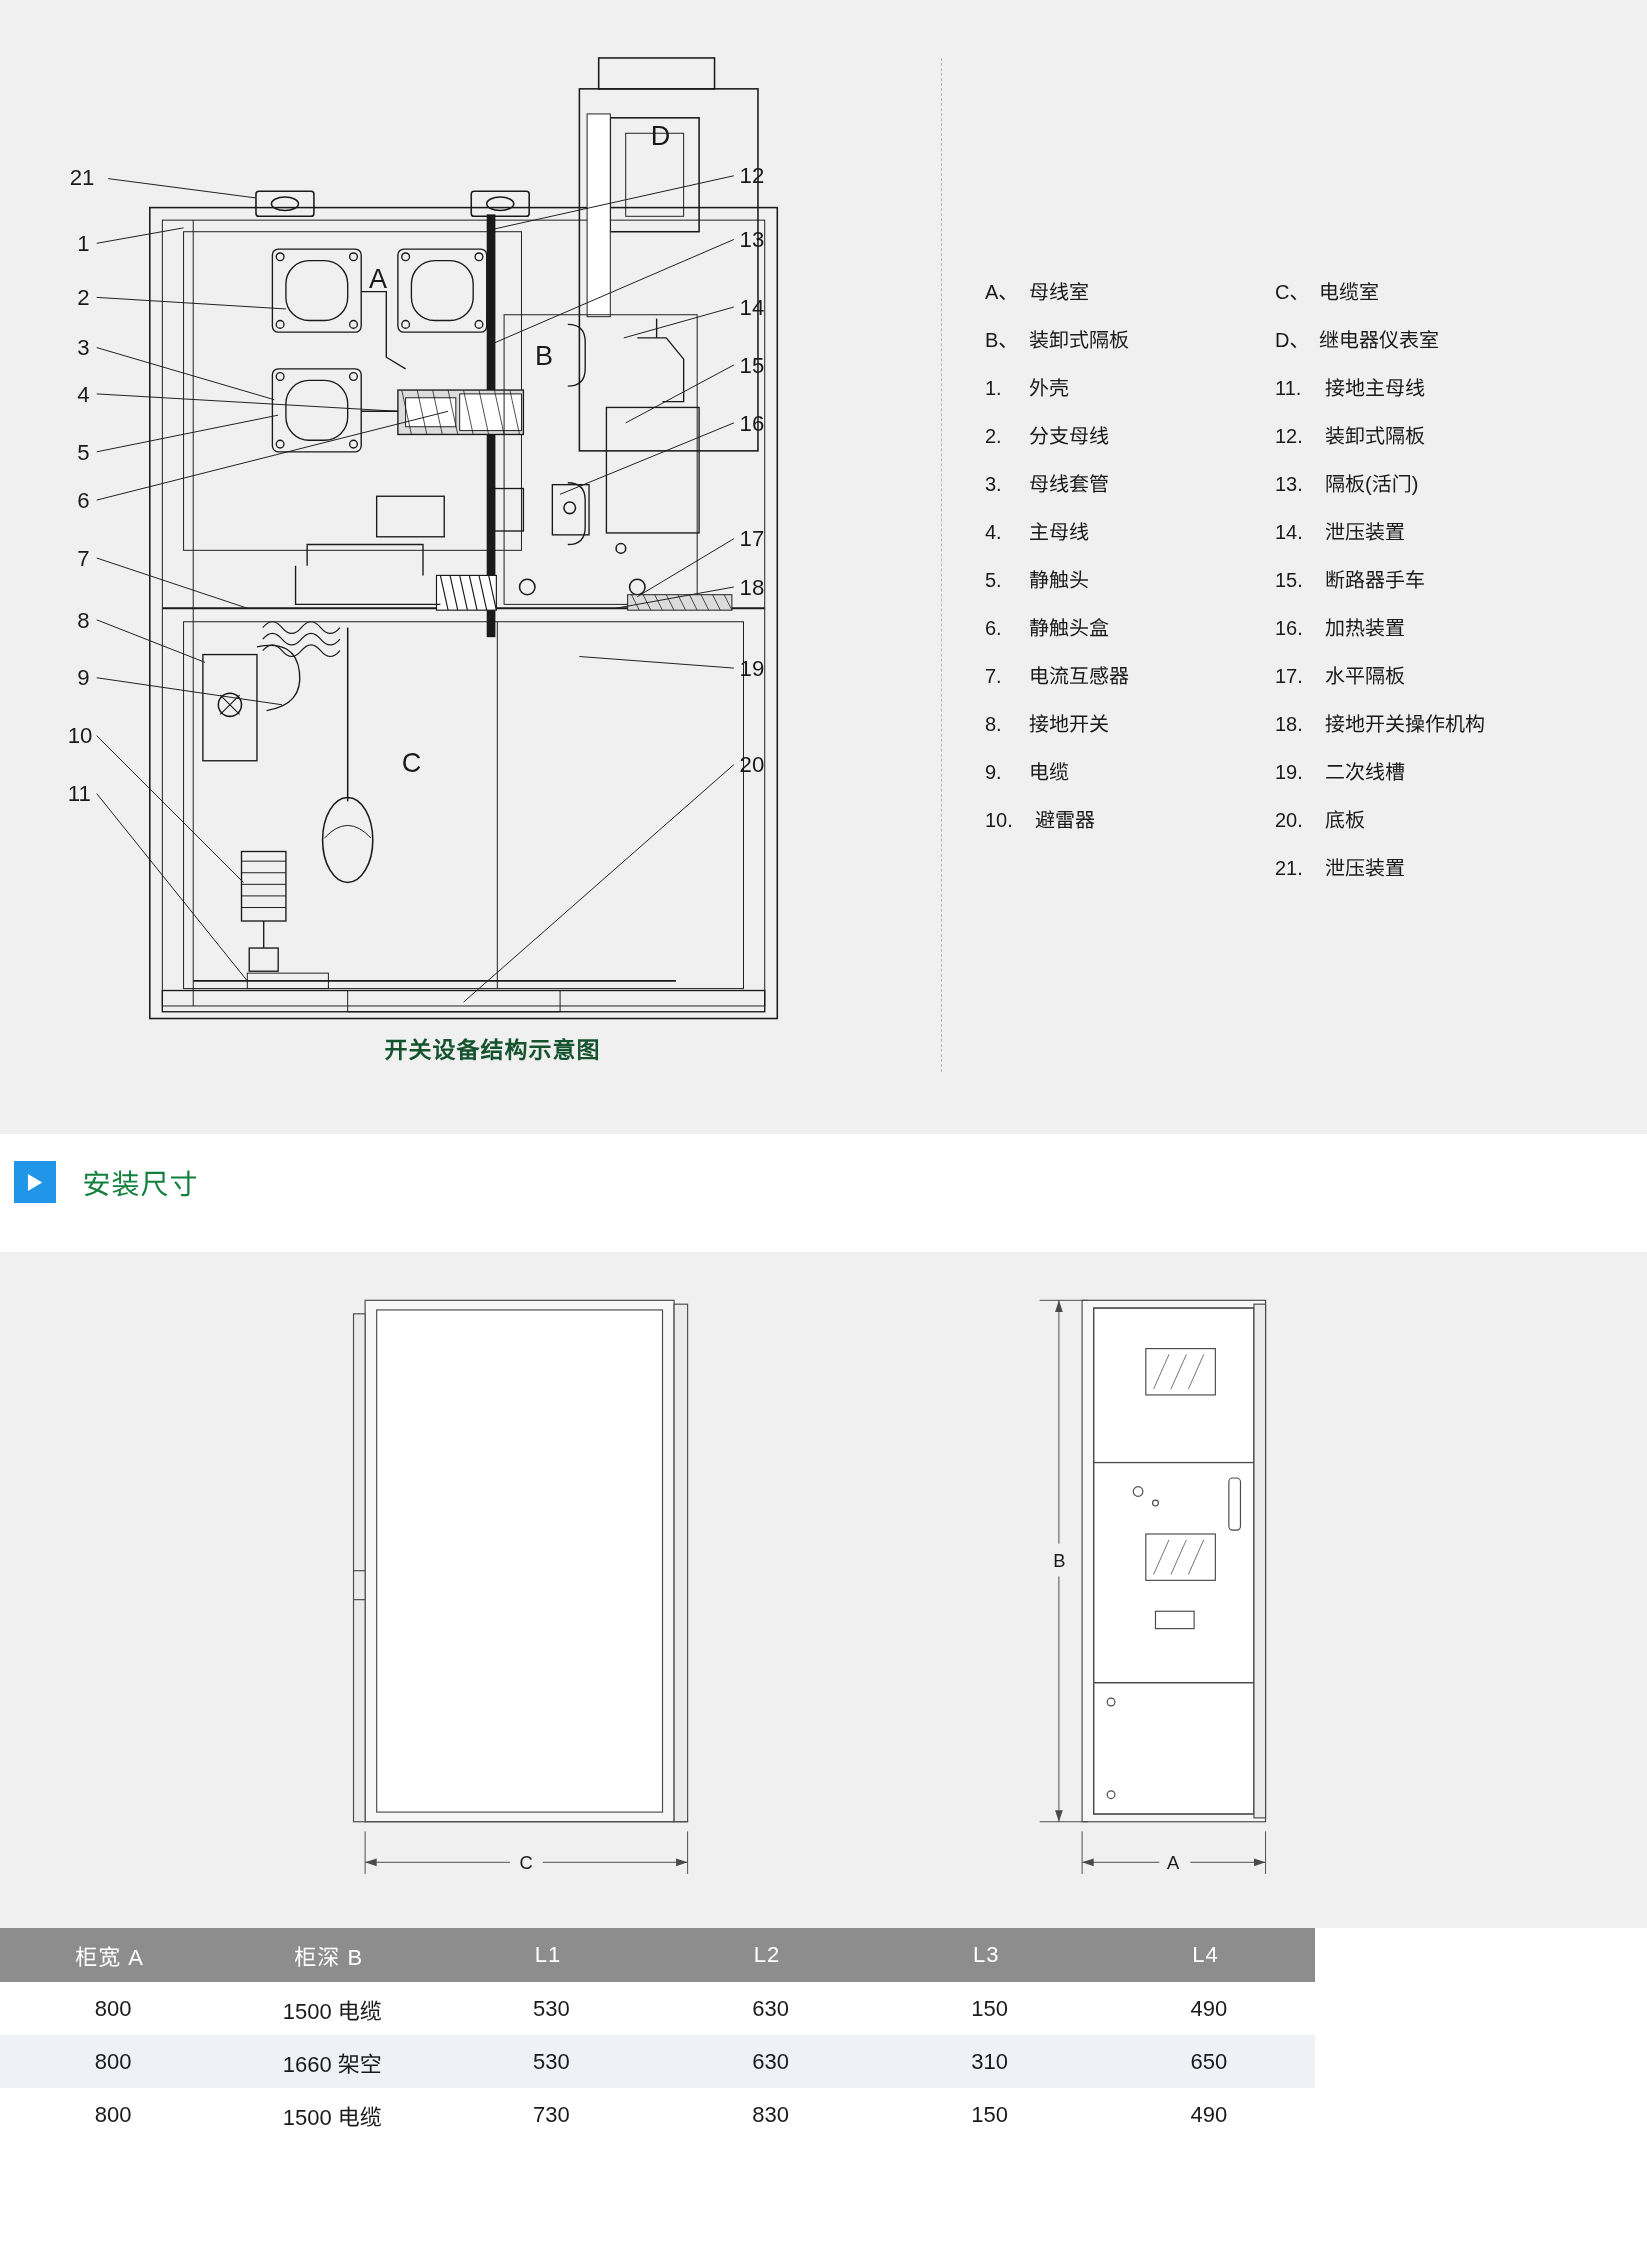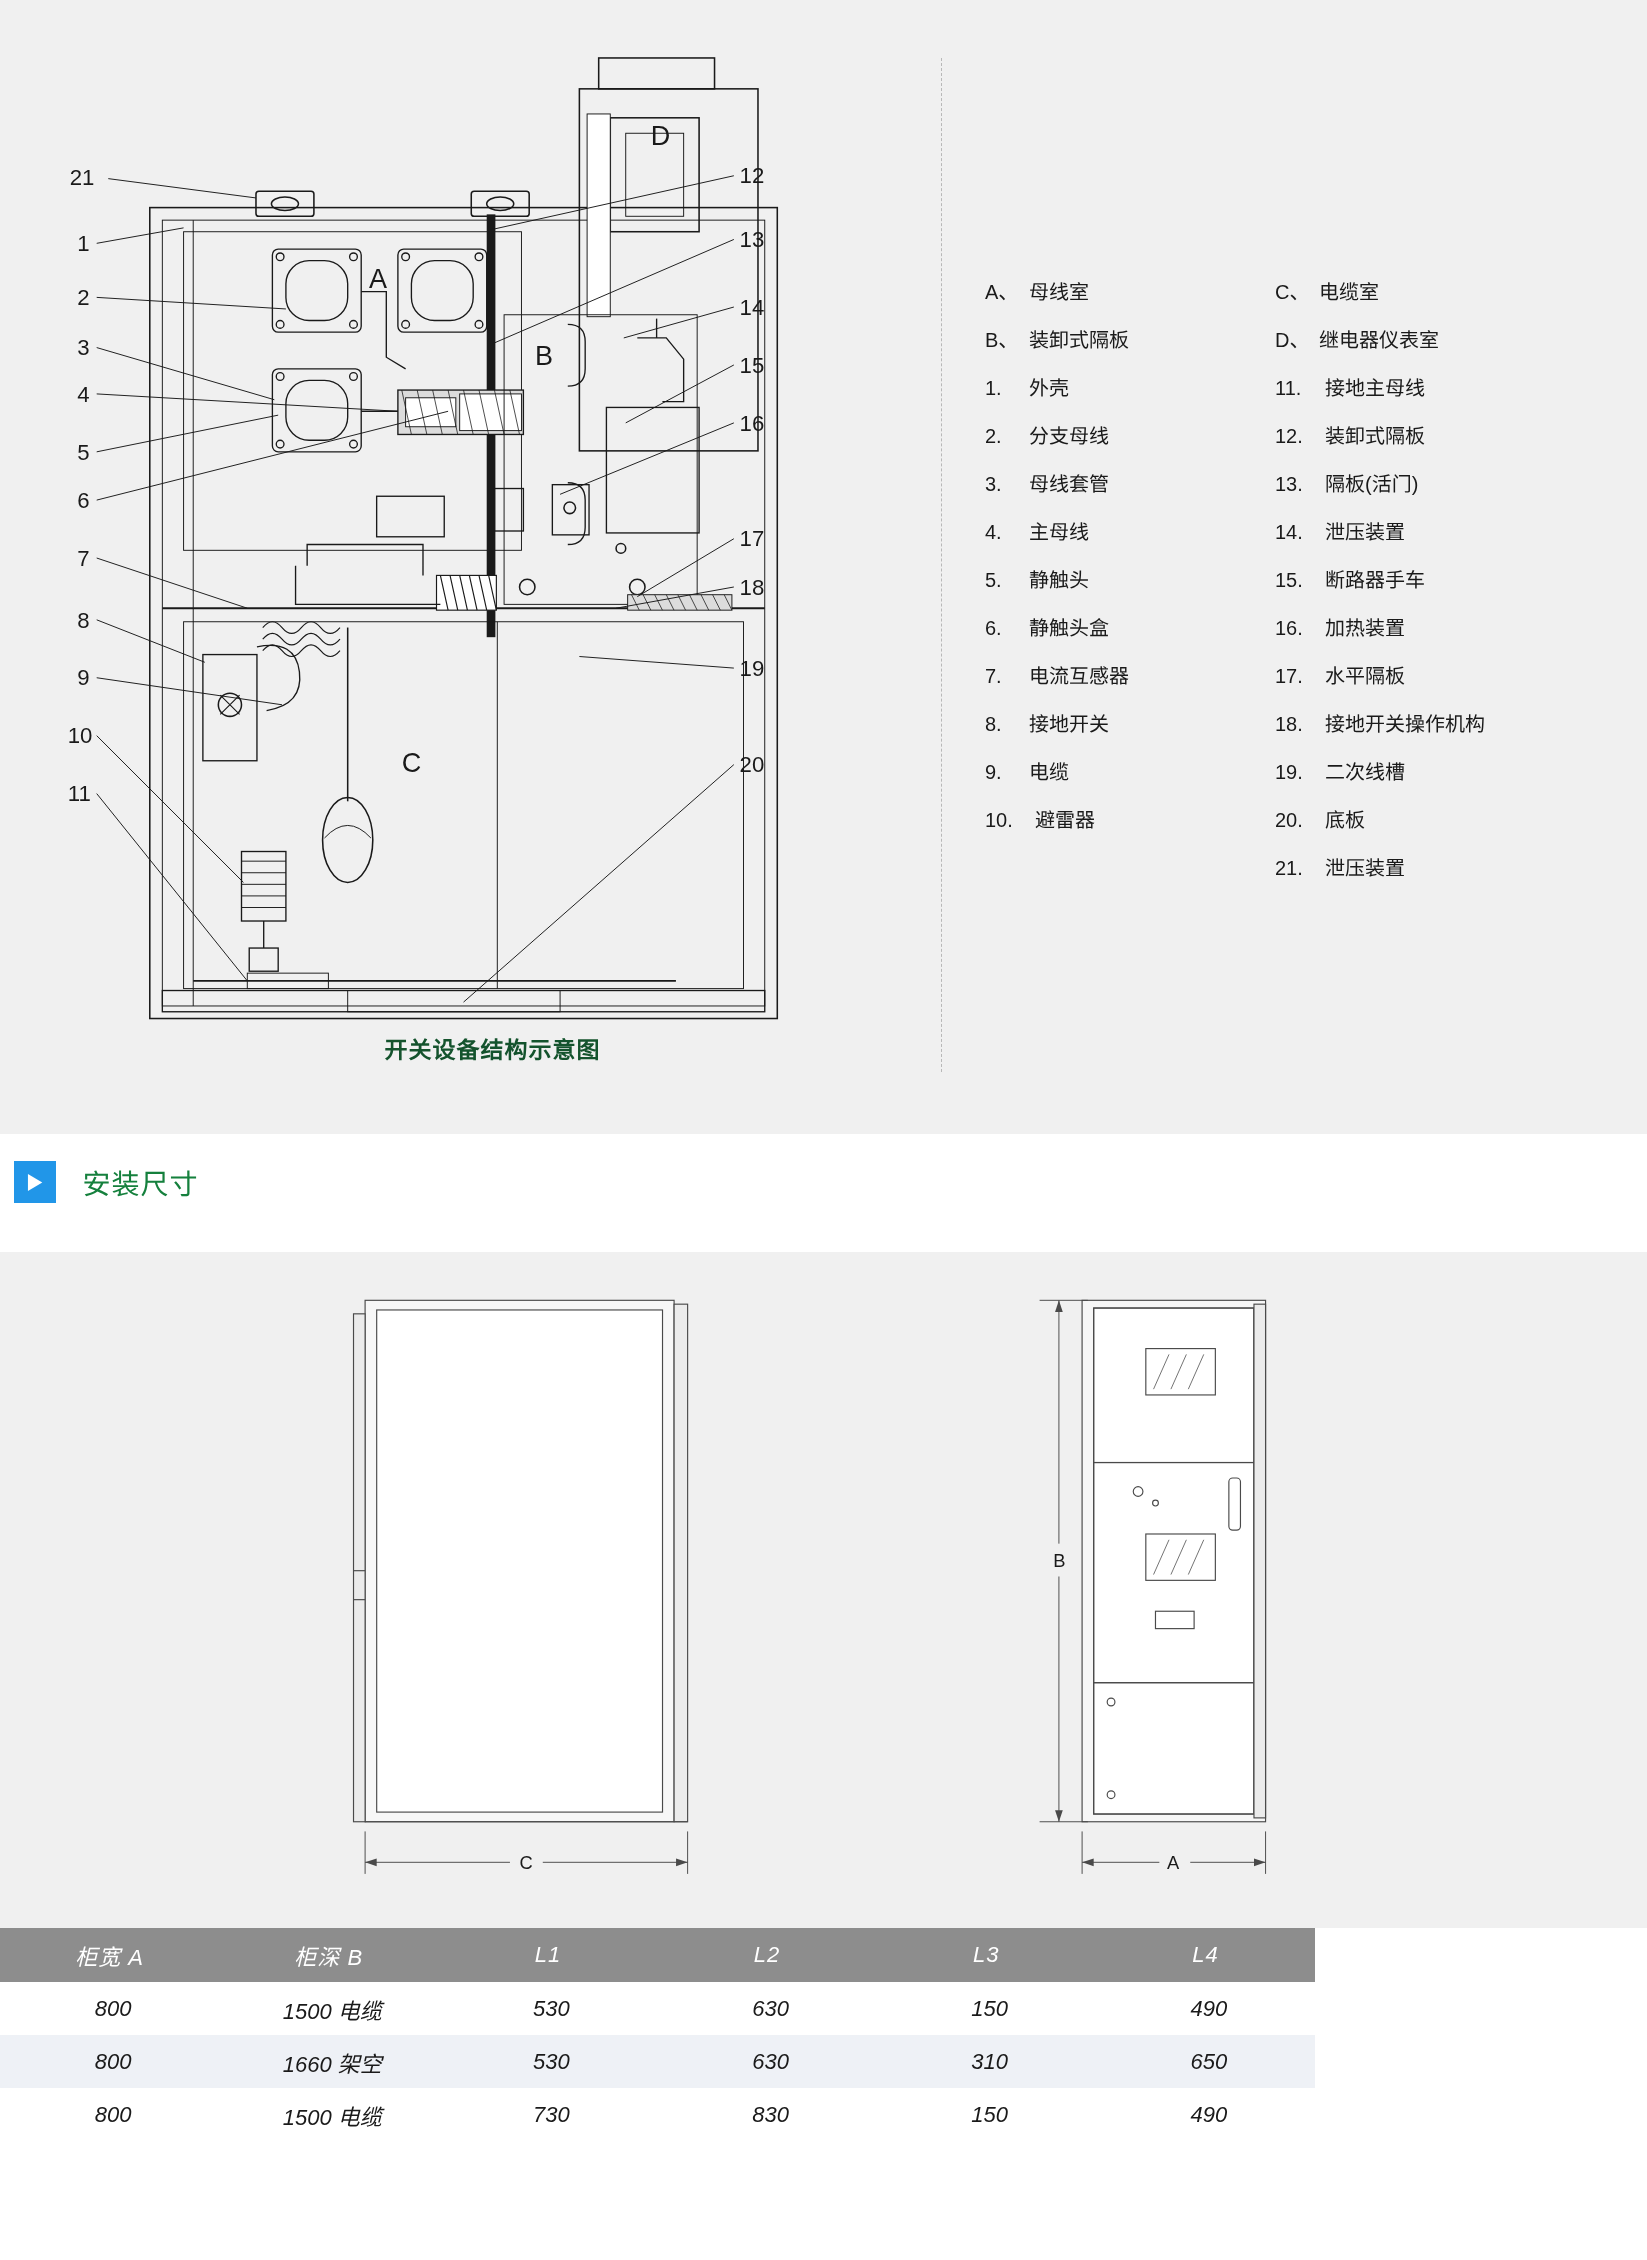--- a/index.html
+++ b/index.html
@@ -141,21 +141,20 @@
     height: 618px;
   }
 
   
   .spec-table {
     width: 1315px;
     border-collapse: collapse;
     table-layout: fixed;
     font-size: 22px;
     color: #1a1a1a;
-    font-style: italic;
   }
   .spec-table th {
     background: #8d8d8d;
     color: #ffffff;
     font-weight: normal;
     height: 54px;
     font-size: 22px;
     letter-spacing: 1px;
   }
   .spec-table td {

